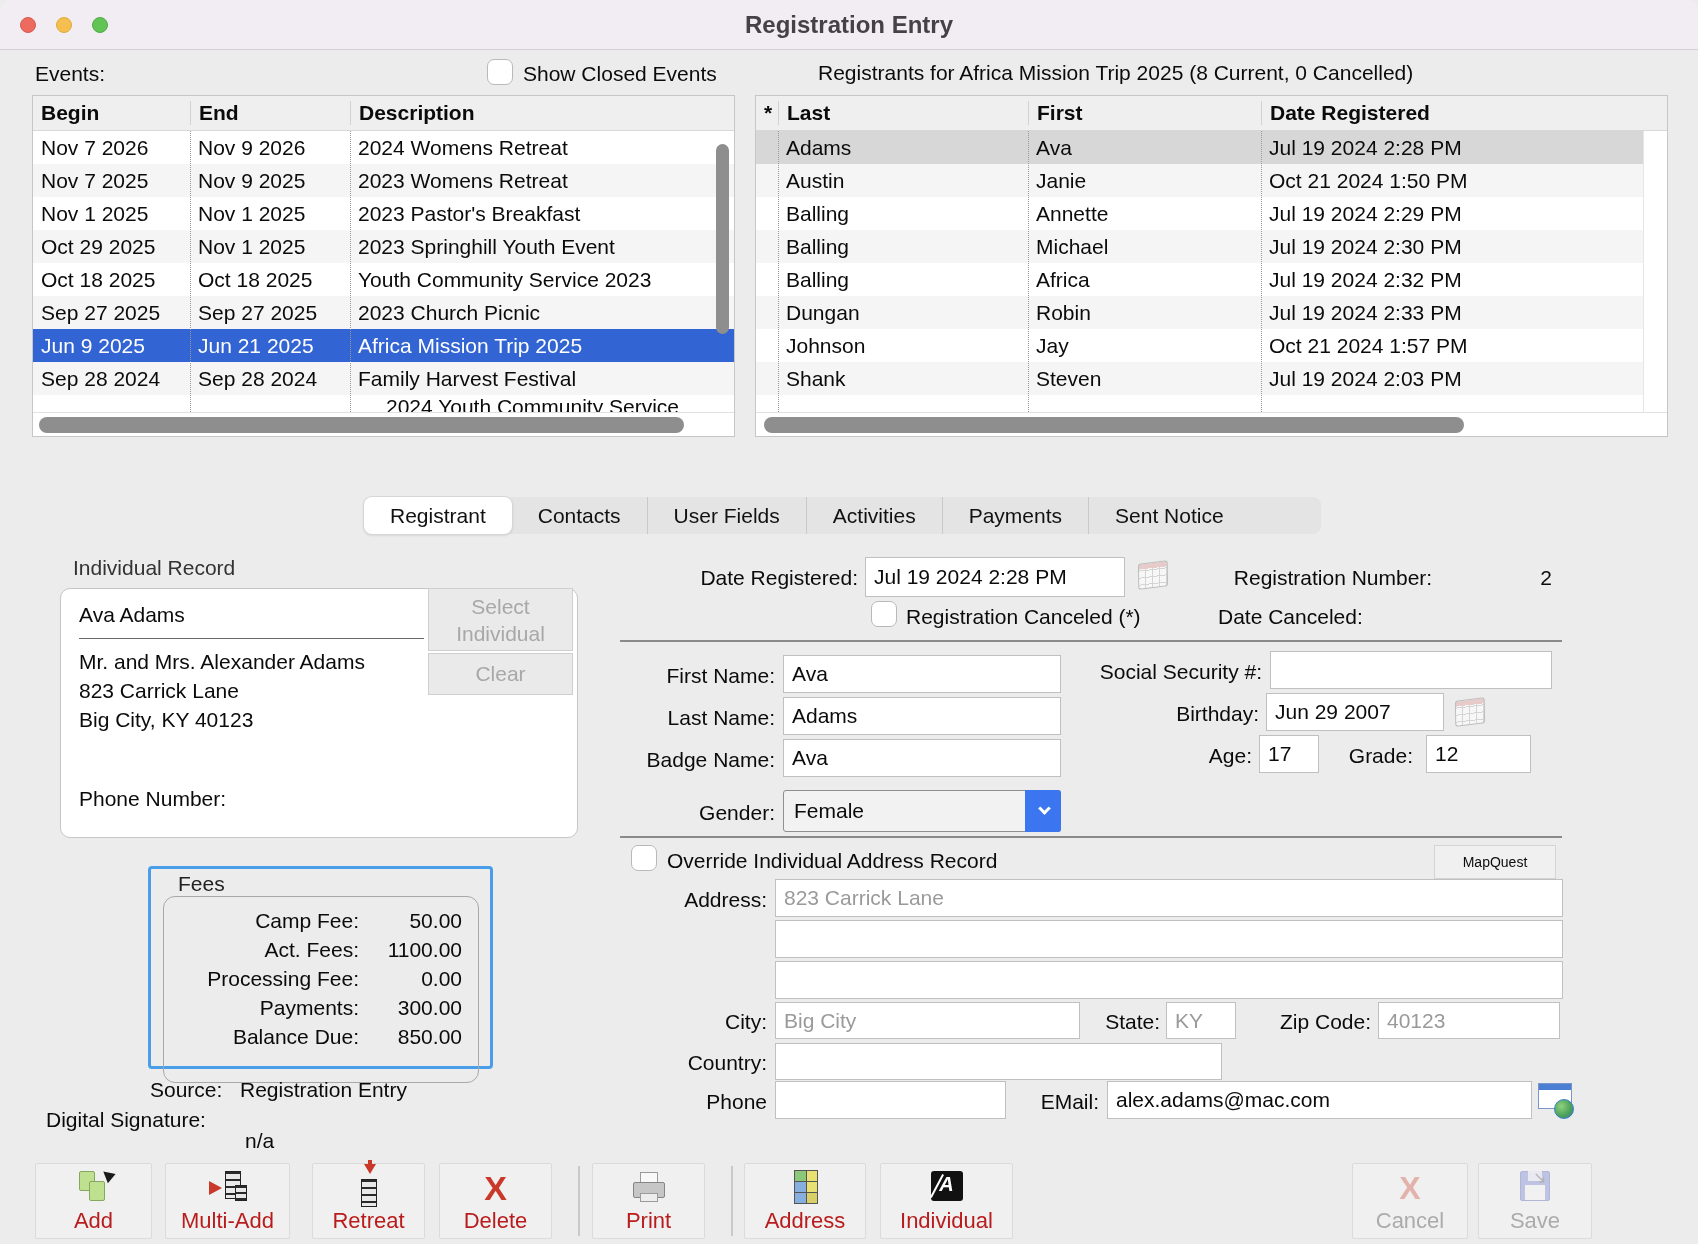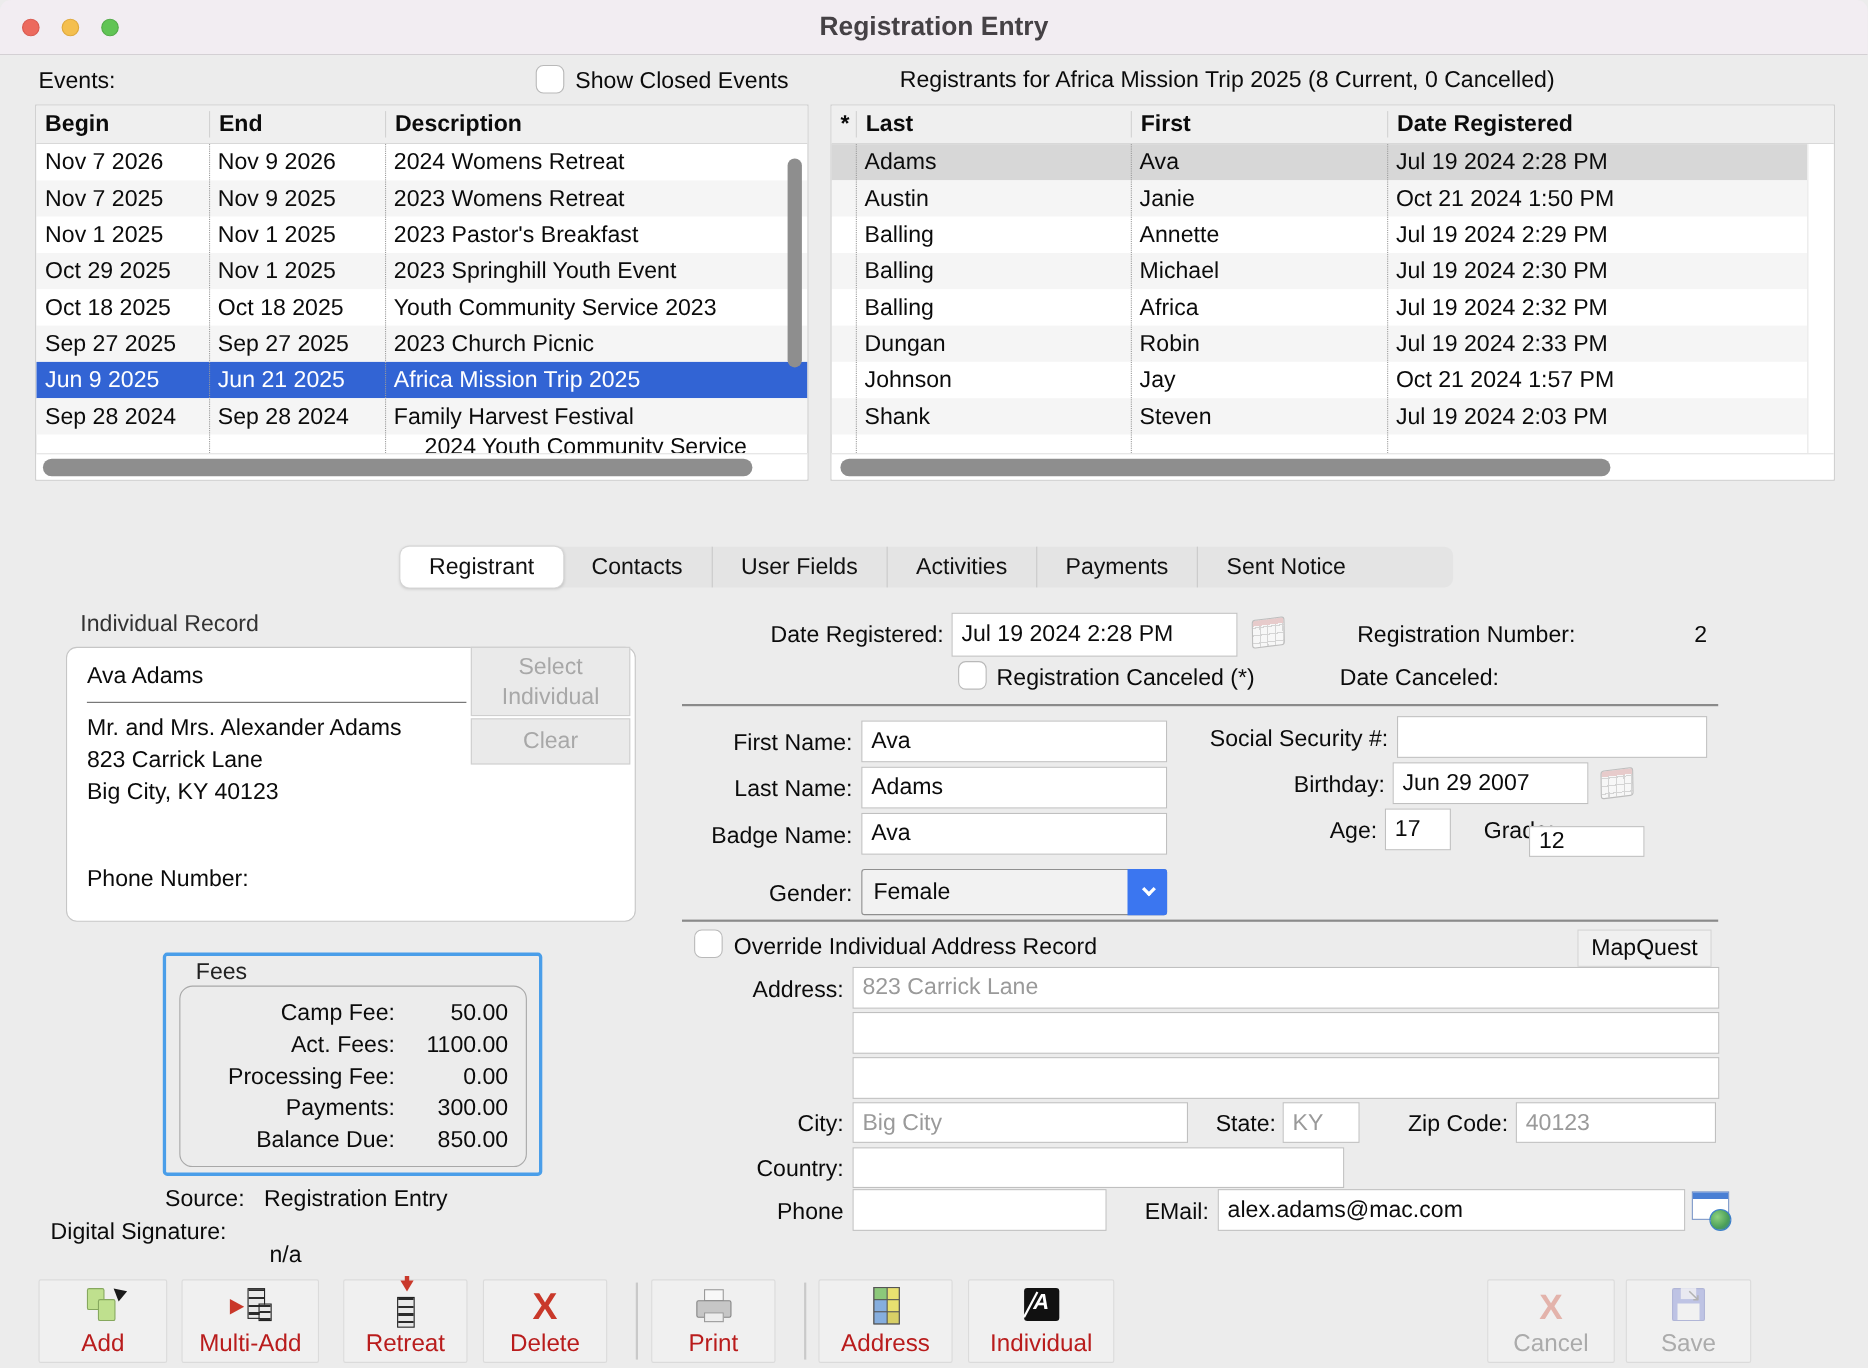--- a/index.html
+++ b/index.html
@@ -53,32 +53,32 @@
   .ind-box { position:absolute; left:60px; top:588px; width:518px; height:250px; background:#fff; border:1px solid #C6C6C6; border-radius:10px; }
   .ind-name { position:absolute; left:18px; top:14px; font-size:21px; }
   .ind-line { position:absolute; left:18px; top:49px; width:345px; height:1px; background:#6a6a6a; }
   .ind-addr { position:absolute; left:18px; top:58px; font-size:21px; line-height:29px; }
   .ind-phone { position:absolute; left:18px; top:198px; font-size:21px; }
   .side-btn { position:absolute; background:#EAEAEA; border:1px solid #CFCFCF; color:#A8A8A8; font-size:21px; text-align:center; }
 
   
   .fees-outer { position:absolute; left:148px; top:866px; width:345px; height:203px; border:3px solid #4A9EE9; border-radius:4px; }
   .fees-label { position:absolute; left:27px; top:3px; font-size:21px; color:#222; }
-  .fees-inner { position:absolute; left:12px; top:27px; width:316px; height:165px; border:1.5px solid #A8A8A8; border-radius:12px; }
+  .fees-inner { position:absolute; left:12px; top:27px; width:316px; height:187px; border:1.5px solid #A8A8A8; border-radius:12px; }
   .fees-row { display:flex; height:29px; align-items:center; font-size:21px; }
   .fees-rows { position:absolute; left:0; top:9px; right:0; }
   .fees-row .fl { width:195px; text-align:right; }
   .fees-row .fv { flex:1; text-align:right; padding-right:16px; }
 
   
   .rlabel { position:absolute; font-size:21px; text-align:right; white-space:nowrap; }
   .field { position:absolute; font-size:21px; font-family:"Liberation Sans",sans-serif; background:#fff; border:1px solid #C0C0C0; padding:0 8px; color:#0b0b0b; }
   .field.dim { color:#9a9a9a; }
   .divider { position:absolute; height:2px; background:#8A8A8A; }
-  .flat-btn { position:absolute; background:#F0F0F0; border:1px solid #D4D4D4; font-size:21px; text-align:center; }
+  .flat-btn { position:absolute; background:#F0F0F0; border:1px solid #D4D4D4; font-size:14px; text-align:center; }
   .gender { position:absolute; left:783px; top:790px; width:278px; height:42px; background:#F2F2F2; border:1px solid #8F8F8F; border-radius:3px; font-size:21px; line-height:40px; padding-left:10px; }
   .gender .gbtn { position:absolute; right:-1px; top:-1px; width:36px; height:42px; background:#3B76F0; border-radius:0 3px 3px 0; }
   .gender .chev { position:absolute; right:12px; top:14px; width:9px; height:9px; border-right:3px solid #fff; border-bottom:3px solid #fff; transform:rotate(45deg); }
 
   .cal-icon { position:absolute; width:30px; height:26px; background:#fafafa; border:1.5px solid #b5b5b5; border-radius:3px; transform:rotate(-7deg) skewX(-6deg); opacity:.85;
     background-image:linear-gradient(#e7c6c6 0 5px, transparent 5px), repeating-linear-gradient(90deg, transparent 0 6px, #d0d0d0 6px 7px), repeating-linear-gradient(transparent 0 6px, #d0d0d0 6px 7px); }
 
   .email-icon { position:absolute; width:36px; height:40px; }
   .email-icon .win { position:absolute; left:0; top:2px; width:34px; height:26px; background:#fff; border:1px solid #7a96c8; }
   .email-icon .win::before { content:""; position:absolute; left:0; top:0; right:0; height:6px; background:#4a7fd4; }
@@ -346,21 +346,21 @@
   <input class="field" style="left: 783px; top: 697px; width: 278px; height: 38px;" value="Adams">
   <div class="rlabel" style="left:1059px; width:200px; top:702px;">Birthday:</div>
   <input class="field" style="left: 1266px; top: 693px; width: 178px; height: 38px;" value="Jun 29 2007">
   <span class="cal-icon" style="left:1455px; top:699px;"></span>
 
   <div class="rlabel" style="left:575px; width:200px; top:748px;">Badge Name:</div>
   <input class="field" style="left: 783px; top: 739px; width: 278px; height: 38px;" value="Ava">
   <div class="rlabel" style="left:1152px; width:100px; top:744px;">Age:</div>
   <input class="field" style="left: 1259px; top: 735px; width: 60px; height: 38px;" value="17">
   <div class="rlabel" style="left:1313px; width:100px; top:744px;">Grade:</div>
-  <input class="field" style="left: 1390px; top: 735px; width: 105px; height: 28px; margin-top: 16px;" value="12">
+  <input class="field" style="left: 1426px; top: 735px; width: 105px; height: 38px;" value="12">
 
   <div class="rlabel" style="left:575px; width:200px; top:801px;">Gender:</div>
   <div class="gender">
     <span>Female</span>
     <span class="gbtn">
         <span class="chev"></span>
       </span>
   </div>
 
   <div class="divider" style="left:620px; top:836px; width:942px;"></div>

